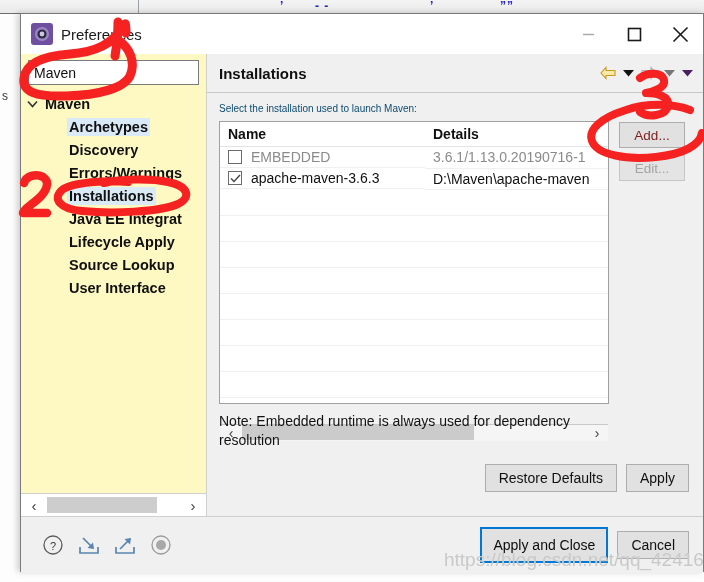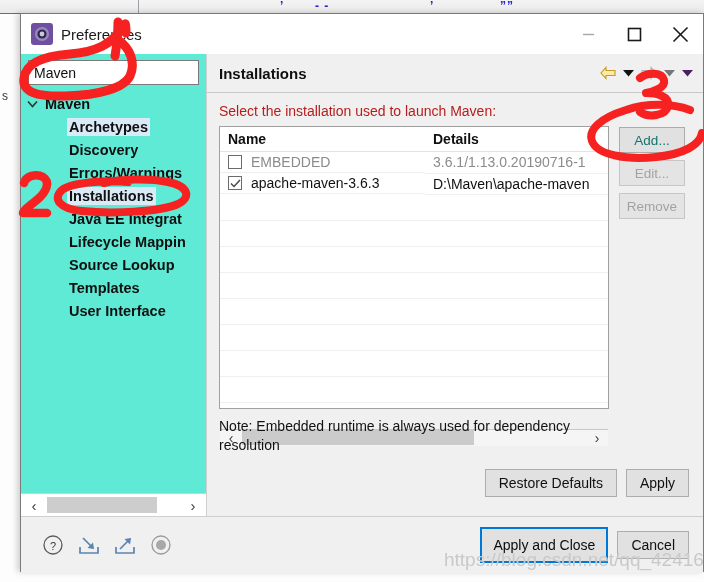--- a/index.html
+++ b/index.html
@@ -39,21 +39,21 @@
   .winbtns{position:absolute;right:0;top:0;height:40px;display:flex;}
   .winbtn{width:46px;height:40px;display:flex;align-items:center;justify-content:center;
     color:#202020;}
   .winbtn.min{color:#9a9a9a;}
   .winbtn svg{display:block;}
 
   
   .dlg-body{display:flex;height:462px;background:#ffffff;}
 
   
-  .leftpane{width:185px;background:#5eead4;border-right:1px solid #cfcfcf;
+  .leftpane{width:185px;background:#fef9c3;border-right:1px solid #cfcfcf;
     display:flex;flex-direction:column;position:relative;}
   .filterrow{padding:6px 7px 4px 7px;}
   .filterbox{height:25px;border:1px solid #7a7a7a;background:#fff;display:flex;
     align-items:center;box-sizing:border-box;}
   .filterbox input{border:0;outline:0;flex:1;font-size:14px;padding-left:5px;
     font-family:"Liberation Sans", sans-serif;color:#111;background:transparent;}
   .clear-x{width:22px;display:flex;align-items:center;justify-content:center;color:#5a5a5a;}
   .tree{flex:1;overflow:hidden;padding-top:3px;font-size:14.5px;font-weight:bold;color:#101010;}
   .tnode{display:flex;align-items:center;height:23px;white-space:nowrap;}
   .tnode .twist{width:22px;display:flex;align-items:center;justify-content:center;
@@ -66,21 +66,21 @@
   .hscroll .arr{width:26px;text-align:center;color:#3b3b3b;font-size:15px;}
   .hscroll .thumb{height:16px;background:#cdcdcd;flex:0 0 auto;width:110px;}
 
   
   .rightpane{flex:1;background:#f0f0f0;display:flex;flex-direction:column;position:relative;}
   .page-header{height:38px;background:#f0f0f0;border-bottom:1px solid #c8c8c8;
     display:flex;align-items:center;padding:0 6px 0 12px;}
   .page-title{font-size:15px;font-weight:bold;color:#101010;flex:1;}
   .navicons{display:flex;align-items:center;gap:7px;padding-right:4px;}
   .navicons .ic{display:flex;align-items:center;justify-content:center;}
-  .desc{font-size:14px;color:#b91c1c;padding:10px 0 7px 12px;}
+  .desc{font-size:10px;color:#0c4a6e;padding:10px 0 7px 12px;}
 
   .tablewrap{margin:0 0 0 12px;display:flex;}
   .tablebox{width:390px;height:283px;border:1px solid #a0a0a0;background:#fff;
     display:flex;flex-direction:column;box-sizing:border-box;}
   table.inst{border-collapse:collapse;width:100%;table-layout:fixed;}
   table.inst th{font-size:14px;font-weight:bold;color:#101010;text-align:left;
     padding:4px 0 4px 8px;border-bottom:1px solid #e3e3e3;}
   table.inst td{font-size:14px;color:#111;padding:2px 0 2px 8px;
     border-bottom:1px solid #efefef;white-space:nowrap;overflow:hidden;}
   table.inst col.c1{width:205px;}
@@ -91,21 +91,21 @@
   .dim{color:#8b8b8b;}
   .warnrow{display:flex;align-items:flex-start;gap:7px;}
   .filler-row td{border-bottom:1px solid #efefef;height:21px;}
   .tbl-hscroll{margin-top:auto;height:21px;border-top:1px solid #c9c9c9;background:#f5f5f5;
     display:flex;align-items:center;}
   .tbl-hscroll .arr{width:22px;text-align:center;color:#3b3b3b;font-size:14px;}
   .tbl-hscroll .thumb{height:15px;background:#cbcbcb;width:232px;}
 
   .btncol{padding-left:10px;display:flex;flex-direction:column;gap:7px;padding-top:1px;}
   .btn{width:66px;height:26px;border:1px solid #adadad;background:#e1e1e1;font-size:13.5px;
-    color:#0f766e;display:flex;align-items:center;justify-content:center;
+    color:#7f1d1d;display:flex;align-items:center;justify-content:center;
     font-family:"Liberation Sans", sans-serif;box-sizing:border-box;}
   .btn.dis{color:#a3a3a3;border-color:#c6c6c6;background:#e4e4e4;}
 
   .note{font-size:14px;color:#111;padding:8px 0 0 12px;line-height:1.35;max-width:370px;}
   .bottombtns{display:flex;gap:9px;justify-content:flex-end;padding:14px 14px 0 0;}
   .btn-wide{height:28px;padding:0 13px;border:1px solid #adadad;background:#e1e1e1;
     font-size:14px;color:#101010;display:flex;align-items:center;justify-content:center;
     box-sizing:border-box;font-family:"Liberation Sans", sans-serif;}
 
   
@@ -211,27 +211,24 @@
           <div class="tnode child">
             <span class="tlabel">Errors/Warnings</span>
           </div>
           <div class="tnode child sel">
             <span class="tlabel">Installations</span>
           </div>
           <div class="tnode child">
             <span class="tlabel">Java EE Integrat</span>
           </div>
           <div class="tnode child">
-            <span class="tlabel">Lifecycle Mappin</span>
+            <span class="tlabel">Lifecycle Apply</span>
           </div>
           <div class="tnode child">
             <span class="tlabel">Source Lookup</span>
-          </div>
-          <div class="tnode child">
-            <span class="tlabel">Templates</span>
           </div>
           <div class="tnode child">
             <span class="tlabel">User Interface</span>
           </div>
         </div>
       <div class="hscroll">
         <div class="arr">‹</div>
         <div class="thumb"></div>
         <div style="flex:1"></div>
         <div class="arr">›</div>
@@ -354,21 +351,20 @@
             <div class="arr">‹</div>
             <div class="thumb"></div>
             <div style="flex:1"></div>
             <div class="arr">›</div>
           </div>
         </div>
 
         <div class="btncol" id="sidebtns">
             <div class="btn">Add...</div>
             <div class="btn dis">Edit...</div>
-            <div class="btn dis">Remove</div>
           </div>
       </div>
 
       <div class="note">Note: Embedded runtime is always used for dependency resolution</div>
 
       <div class="bottombtns" id="pagebtns">
           <div class="btn-wide">Restore Defaults</div>
           <div class="btn-wide">Apply</div>
         </div>
     </div>

